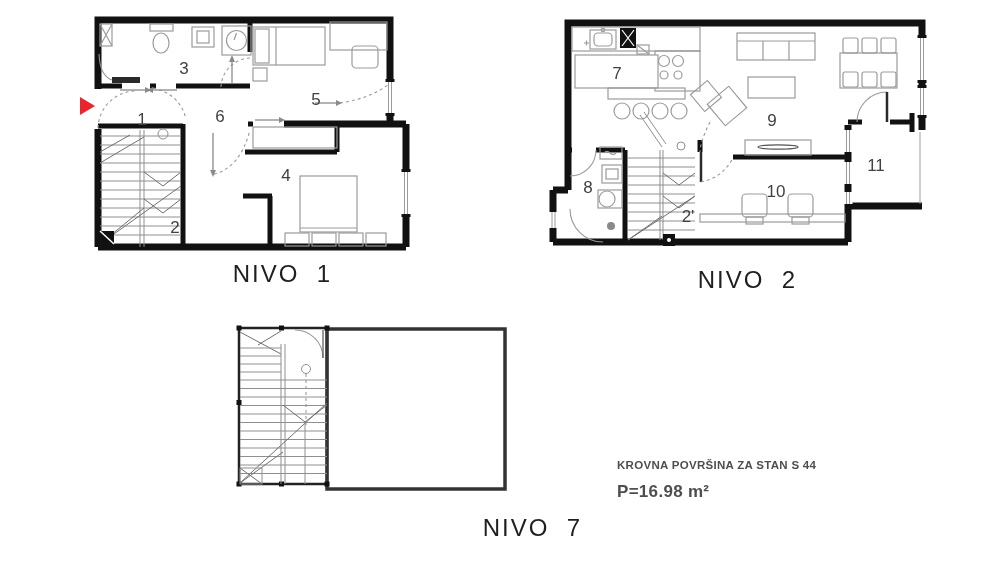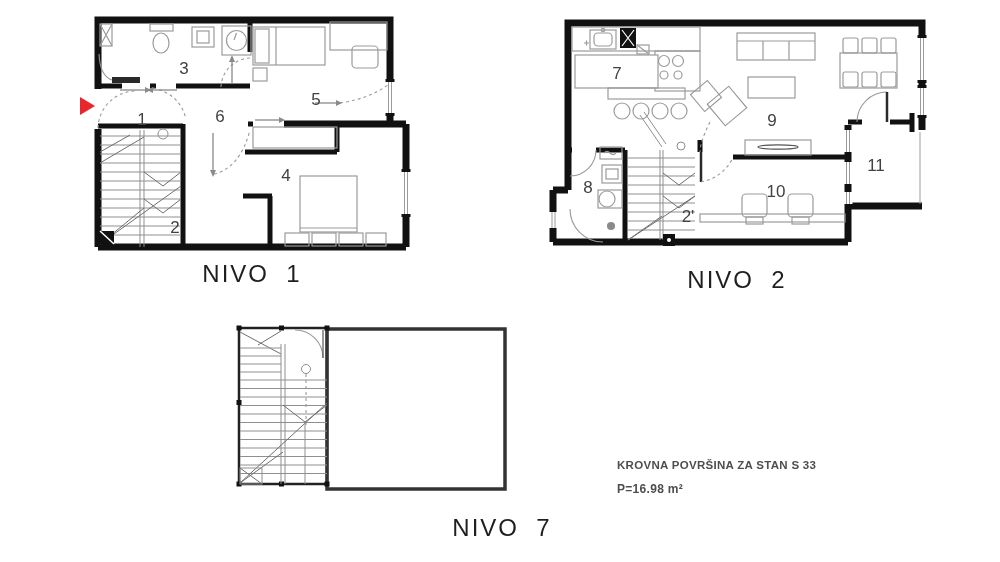--- a/index.html
+++ b/index.html
@@ -1,23 +1,23 @@
 <!DOCTYPE html>
 <html><head>
 <meta charset="utf-8">
 <style>
   html,body{margin:0;padding:0;background:#fff;}
   #page{position:relative;width:1000px;height:562px;background:#ffffff;overflow:hidden;
         font-family:"Liberation Sans",sans-serif;}
   .plan{position:absolute;}
-  .lvl-label{position:absolute;width:160px;text-align:center;font-size:24px;font-weight:300;
+  .lvl-label{position:absolute;width:160px;text-align:right;font-size:24px;font-weight:300;
              color:#1f1f1f;letter-spacing:2px;white-space:pre;font-family:"Liberation Sans",sans-serif;}
   .ann{position:absolute;left:617px;color:#4e4e50;font-family:"Liberation Sans",sans-serif;}
   .ann-title{top:459px;font-size:11.5px;font-weight:700;letter-spacing:.3px;}
-  .ann-value{top:482px;font-size:12px;font-weight:700;letter-spacing:.3px;}
+  .ann-value{top:482px;font-size:17px;font-weight:700;letter-spacing:.3px;}
   
   .wall{stroke:#111;stroke-width:7;fill:none;stroke-linecap:butt;}
   .iwall{stroke:#111;stroke-width:5;fill:none;}
   .twall{stroke:#222;stroke-width:2.5;fill:none;}
   .rwall{stroke:#333;stroke-width:3.5;fill:none;}
   .furn{stroke:#9b9b9b;stroke-width:1.2;fill:none;}
   .furnw{stroke:#9b9b9b;stroke-width:1.2;fill:#fff;}
   .door{stroke:#9a9a9a;stroke-width:1.1;fill:none;stroke-dasharray:3 3;}
   .leaf{stroke:#9a9a9a;stroke-width:1.1;fill:none;}
   .arrow{stroke:#8a8a8a;stroke-width:1.3;fill:none;}
@@ -260,21 +260,21 @@
 
     <g text-anchor="middle">
       <text class="rm" x="617" y="79">7</text>
       <text class="rm" x="588" y="193">8</text>
       <text class="rm" x="772" y="126">9</text>
       <text class="rm" x="776" y="197">10</text>
       <text class="rm" x="688" y="222">2'</text>
       <text class="rm" x="876" y="171">11</text>
     </g>
   </svg>
-  <div class="lvl-label" style="left:657px;top:266px">NIVO  2</div>
+  <div class="lvl-label" style="left:637px;top:266px">NIVO  2</div>
 
   <svg class="plan" style="left:230px;top:318px" width="285" height="182" viewBox="230 318 285 182">
     <g>
       <rect class="twall" x="239" y="328" width="88" height="156"></rect>
       <rect class="rwall" x="327" y="329" width="178" height="160"></rect>
       <rect x="236.5" y="325.5" width="5" height="5" fill="#111"></rect>
       <rect x="324.5" y="325.5" width="5" height="5" fill="#111"></rect>
       <rect x="236.5" y="481.5" width="5" height="5" fill="#111"></rect>
       <rect x="324.5" y="481.5" width="5" height="5" fill="#111"></rect>
       <rect x="236.5" y="400" width="5" height="5" fill="#111"></rect>
@@ -291,16 +291,16 @@
       <path class="stair" d="M240,380H327 M240,388.5H327 M240,397H327 M240,405.5H327 M240,414H327 M240,422.5H327 M240,431H327 M240,439.5H327 M240,448H327 M240,456.5H327 M240,465H327 M240,473.5H327"></path>
       <path class="stair" d="M281,344 V484 M285,344 V484"></path>
       <path class="staird" d="M240,483 L327,403 M240,483 L283,452 M283,405 L305,422 L327,405"></path>
       <path class="stair" d="M305,422 V484"></path>
       <rect class="stair" x="240" y="468" width="22" height="16"></rect>
       <path class="staird" d="M240,468 L262,484"></path>
     </g>
   </svg>
   <div class="lvl-label" style="left:422px;top:514px">NIVO  7</div>
 
-  <div class="ann ann-title">KROVNA POVRŠINA ZA STAN S 33</div>
+  <div class="ann ann-title">KROVNA POVRŠINA ZA STAN S 44</div>
   <div class="ann ann-value">P=16.98 m²</div>
 
 </div>
 
 </body></html>

